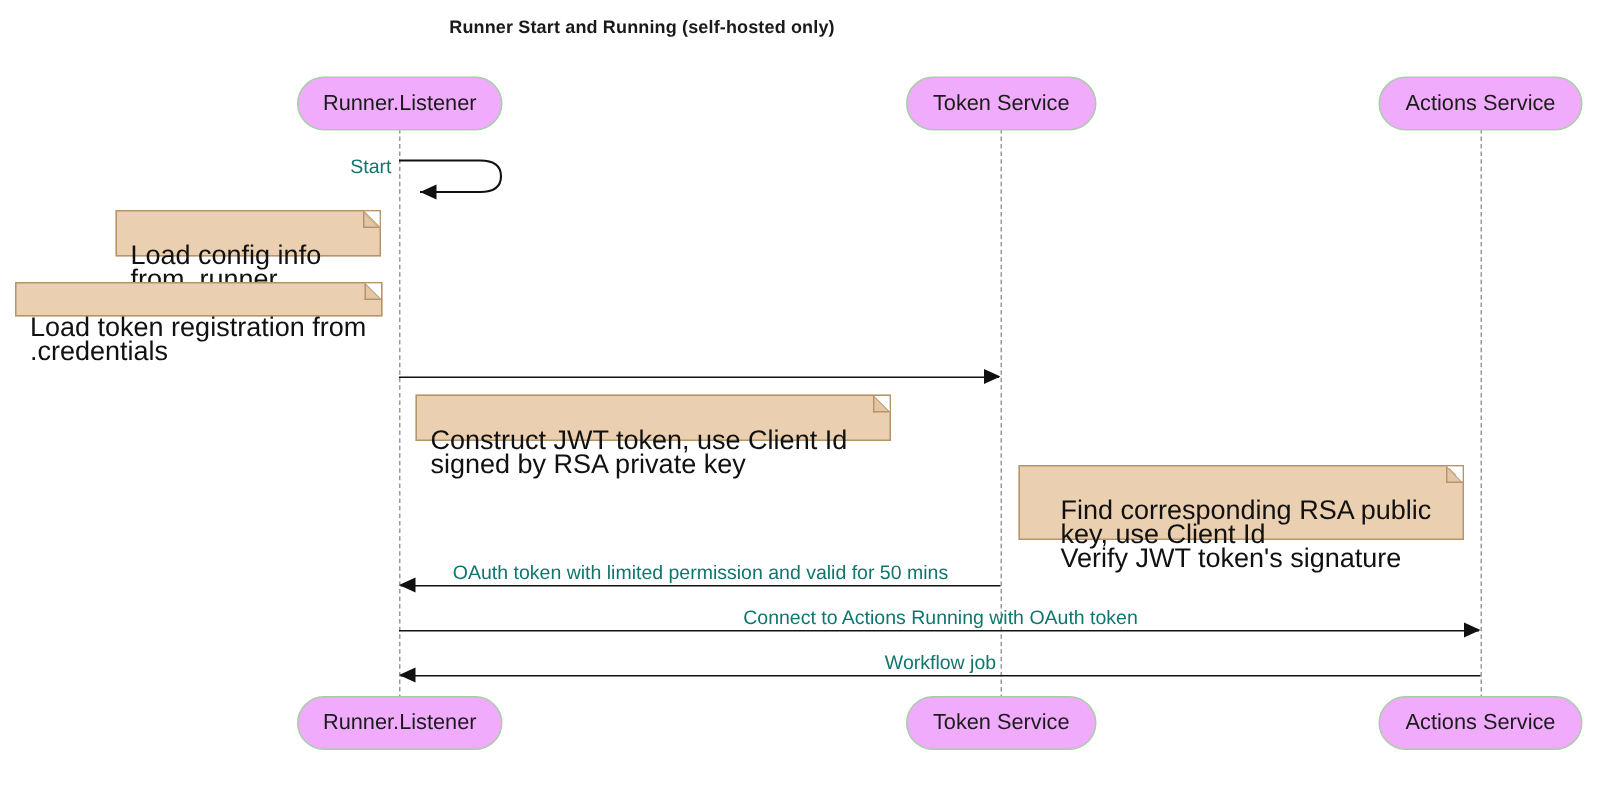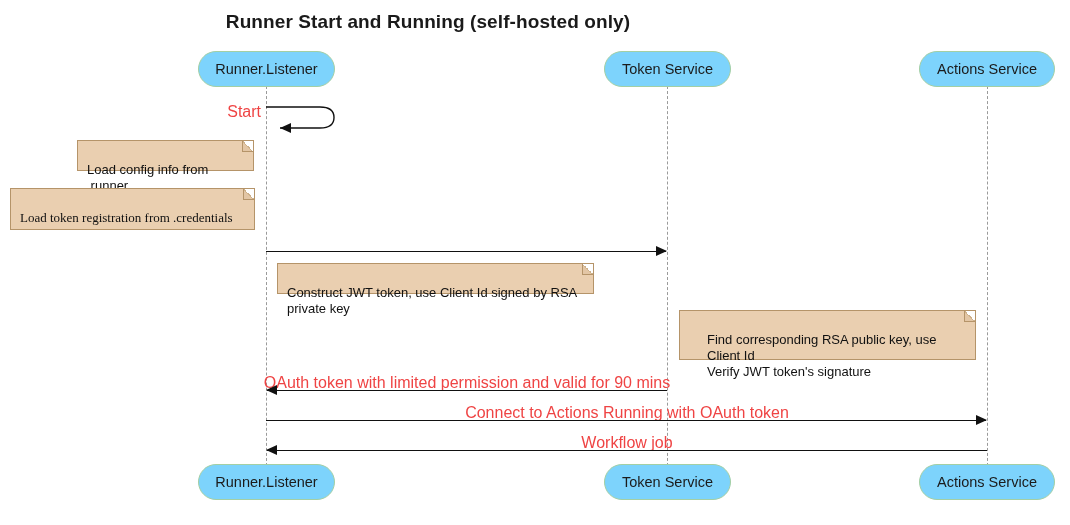--- a/index.html
+++ b/index.html
@@ -18,50 +18,50 @@
   #diagram-root {
     position: absolute;
     inset: 0;
   }
   .title {
     position: absolute;
     left: 0;
     top: 11px;
     width: 856px;
     text-align: center;
-    font-size: 19px;
+    font-size: 12px;
     font-weight: bold;
     color: #1a1a1a;
     letter-spacing: 0.1px;
   }
   .lifeline {
     position: absolute;
     width: 0;
     border-left: 1px dashed #9a9a9a;
   }
   .participant {
     position: absolute;
     height: 36px;
     border-radius: 18px;
-    background: #7dd3fc;
+    background: #f0abfc;
     border: 1px solid #a4cfa3;
     display: flex;
     align-items: center;
     justify-content: center;
     font-size: 14.5px;
     color: #1b1b1b;
     box-sizing: border-box;
     white-space: nowrap;
   }
   .note {
     position: absolute;
     background: #eacfb0;
     border: 1px solid #b59469;
     box-sizing: border-box;
-    font-size: 13px;
+    font-size: 18px;
     color: #111111;
     padding: 5px 8px 5px 9px;
     line-height: 16px;
     white-space: pre-line;
   }
   .note-fold {
     position: absolute;
     top: 0;
     right: 0;
     width: 11px;
@@ -84,22 +84,22 @@
     border-bottom: 5px solid transparent;
   }
   .arrowhead.right {
     border-left: 11px solid #111111;
   }
   .arrowhead.left {
     border-right: 11px solid #111111;
   }
   .msg-label {
     position: absolute;
-    font-size: 16px;
-    color: #ef4444;
+    font-size: 13px;
+    color: #0f766e;
     text-align: center;
     white-space: nowrap;
     transform: translateX(-50%);
   }
   .msg-label.left-anchored {
     transform: none;
     text-align: right;
   }
   .selfloop {
     position: absolute;
@@ -146,40 +146,40 @@
       <path d="M 0 3 L 54 3 Q 68 3 68 13.5 Q 68 24 54 24 L 14 24" fill="none" stroke="#111111" stroke-width="1.4"></path>
       <path d="M 14 24 L 25 19 L 25 29 Z" fill="#111111"></path>
     </svg>
   </div>
 
   <div class="note" style="left:77px; top:140px; width:177px; height:31px;">
     <span>Load config info from .runner</span>
     <span class="note-fold"></span>
   </div>
 
-  <div class="note" style="left:10px; top:188px; width:245px; height:42px;font-family:Liberation Serif, serif;">
+  <div class="note" style="left:10px; top:188px; width:245px; height:23px;">
     <span>Load token registration from .credentials</span>
     <span class="note-fold"></span>
   </div>
 
   <div class="msg" style="left:266px; top:251px; width:400px;"></div>
   <div class="arrowhead right" style="left:656px; top:246px;"></div>
 
   <div class="note" style="left:277px; top:263px; width:317px; height:31px;">
     <span>Construct JWT token, use Client Id signed by RSA private key</span>
     <span class="note-fold"></span>
   </div>
 
   <div class="note" style="left:679px; top:310px; width:297px; height:50px;padding-left:27px;">
     <span>Find corresponding RSA public key, use Client Id
 Verify JWT token's signature</span>
     <span class="note-fold"></span>
   </div>
 
-  <div class="msg-label" style="left:467px; top:374px;">OAuth token with limited permission and valid for 90 mins</div>
+  <div class="msg-label" style="left:467px; top:374px;">OAuth token with limited permission and valid for 50 mins</div>
   <div class="msg" style="left:267px; top:390px; width:400px;"></div>
   <div class="arrowhead left" style="left:266px; top:385px;"></div>
 
   <div class="msg-label" style="left:627px; top:404px;">Connect to Actions Running with OAuth token</div>
   <div class="msg" style="left:266px; top:420px; width:720px;"></div>
   <div class="arrowhead right" style="left:976px; top:415px;"></div>
 
   <div class="msg-label" style="left:627px; top:434px;">Workflow job</div>
   <div class="msg" style="left:267px; top:450px; width:720px;"></div>
   <div class="arrowhead left" style="left:266px; top:445px;"></div>

